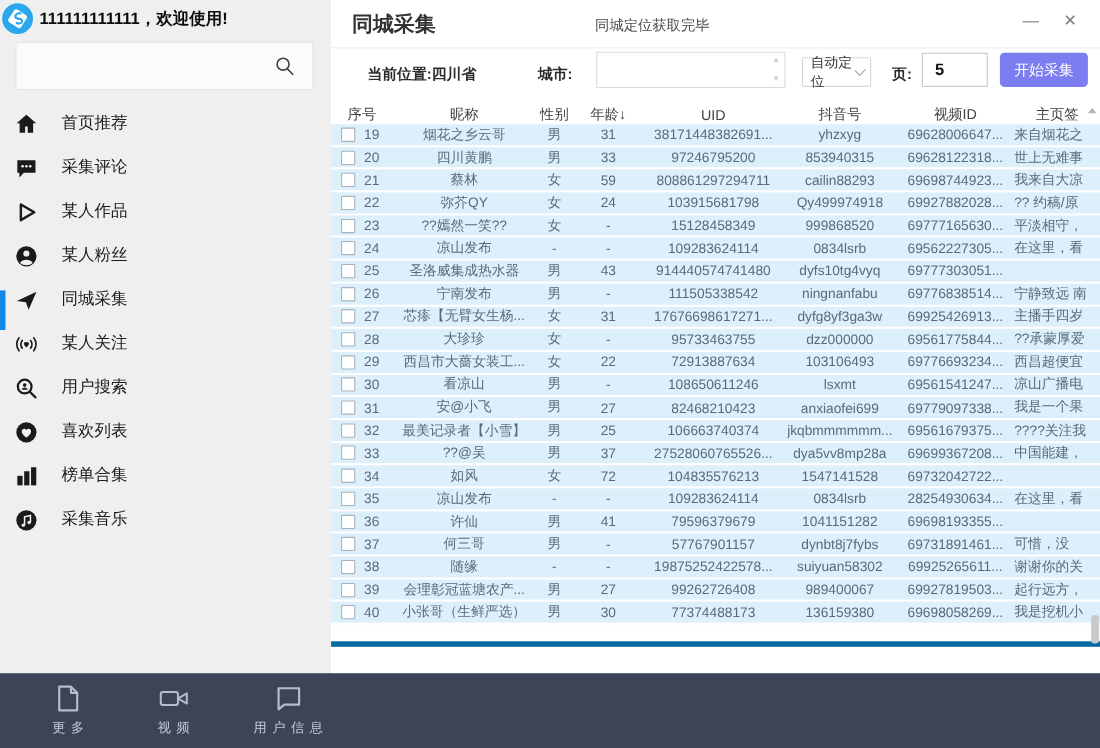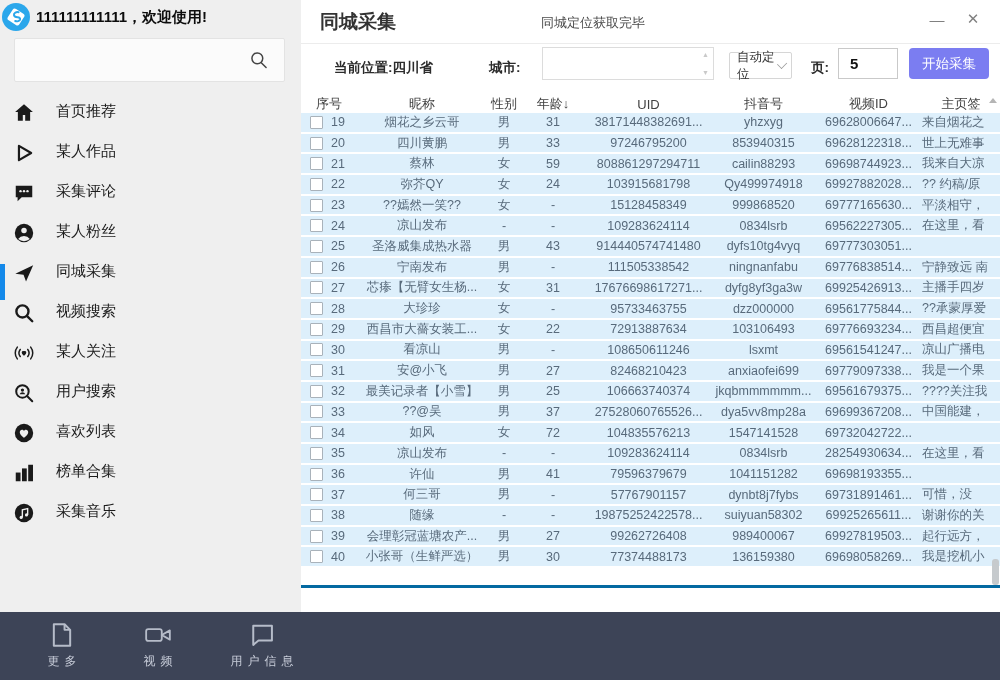--- a/index.html
+++ b/index.html
@@ -51,21 +51,21 @@
   .spin{position:absolute;right:4px;font-size:7px;color:#c9c9c9;line-height:7px;}
   .spin.up{top:3px;} .spin.dn{bottom:3px;}
   .mode-select{position:absolute;left:428px;top:8px;width:63px;height:27px;border:1px solid #d6d6d6;border-radius:2px;background:#fff;box-sizing:border-box;display:flex;align-items:center;justify-content:space-between;padding:0 5px 0 7px;font-size:12.5px;color:#333;}
   .chev{width:9px;height:9px;border-right:1.5px solid #999;border-bottom:1.5px solid #999;transform:rotate(45deg) scale(.8);margin-top:-4px;}
   .f-pagelabel{position:absolute;left:510px;top:15px;font-size:13.5px;font-weight:600;color:#2c2c2c;}
   .page-input{position:absolute;left:537px;top:4px;width:60px;height:31px;border:1px solid #c9c9c9;background:#fff;box-sizing:border-box;display:flex;align-items:center;}
   .page-input span{margin-left:11px;font-size:15px;font-weight:bold;color:#111;}
   .start-btn{position:absolute;left:608px;top:4px;width:80px;height:31px;background:#7b7df1;border-radius:4px;color:#fff;font-size:13.5px;display:flex;align-items:center;justify-content:center;cursor:pointer;}
 
   
-  .table-wrap{position:absolute;left:0;top:95px;width:699px;height:493px;border-bottom:3px solid #0369a1;box-sizing:border-box;}
+  .table-wrap{position:absolute;left:0;top:95px;width:699px;height:493px;border-bottom:5px solid #0369a1;box-sizing:border-box;}
   .grid{display:grid;grid-template-columns:56px 130px 34px 64px 127px 103px 107px 1fr;}
   .thead{height:18px;font-size:13px;color:#424242;align-items:center;}
   .th{text-align:center;white-space:nowrap;overflow:hidden;}
   .tbody{position:absolute;left:0;top:18px;width:100%;}
   .trow{height:20.7px;background:#ddeffb;border-bottom:2px solid #fff;box-sizing:border-box;align-items:center;font-size:12.5px;color:#58embedded6a7b;color:#586a7b;}
   .td{text-align:center;white-space:nowrap;overflow:hidden;}
   .td.sign{text-align:left;}
   .seq-cell{display:flex;align-items:center;padding-left:9px;gap:8px;}
   .checkbox{width:11px;height:11px;background:#fff;border:1px solid #a9b2ba;border-radius:1px;flex:none;}
   .sb-up{position:absolute;right:3px;top:3px;width:0;height:0;border-left:4px solid transparent;border-right:4px solid transparent;border-bottom:5px solid #b5b5b5;}
@@ -102,63 +102,54 @@
         <div class="side-item">
           <span class="side-icon">
             <svg viewBox="0 0 24 24" fill="currentColor">
               <path d="M12 2.5L2.3 11h3v9.5h5.4v-6.2h2.6v6.2h5.4V11h3z"></path>
             </svg>
           </span>
           <span class="side-label">首页推荐</span>
         </div>
         <div class="side-item">
           <span class="side-icon">
-            <svg viewBox="0 0 24 24" fill="none" stroke="currentColor" stroke-width="2.4" stroke-linejoin="round">
-              <path d="M6.5 4.2L19.8 12 6.5 19.8z"></path>
-            </svg>
-          </span>
-          <span class="side-label">某人作品</span>
-        </div>
-        <div class="side-item">
-          <span class="side-icon">
             <svg viewBox="0 0 24 24" fill="currentColor">
               <path d="M3 4h18v12.5H9.5L5 21v-4.5H3z"></path>
               <circle cx="8.2" cy="10" r="1.3" fill="#efefef"></circle>
               <circle cx="12" cy="10" r="1.3" fill="#efefef"></circle>
               <circle cx="15.8" cy="10" r="1.3" fill="#efefef"></circle>
             </svg>
           </span>
           <span class="side-label">采集评论</span>
         </div>
         <div class="side-item">
           <span class="side-icon">
+            <svg viewBox="0 0 24 24" fill="none" stroke="currentColor" stroke-width="2.4" stroke-linejoin="round">
+              <path d="M6.5 4.2L19.8 12 6.5 19.8z"></path>
+            </svg>
+          </span>
+          <span class="side-label">某人作品</span>
+        </div>
+        <div class="side-item">
+          <span class="side-icon">
             <svg viewBox="0 0 24 24" fill="currentColor">
               <circle cx="12" cy="12" r="10"></circle>
               <circle cx="12" cy="9.3" r="3" fill="#efefef"></circle>
               <path d="M5.6 18.6a8 8 0 0112.8 0 10 10 0 01-12.8 0z" fill="#efefef"></path>
             </svg>
           </span>
           <span class="side-label">某人粉丝</span>
         </div>
         <div class="side-item active">
           <span class="side-icon">
             <svg viewBox="0 0 24 24" fill="currentColor">
               <path d="M2.5 12.8L22 3.5l-7.8 17.8-2.7-7.3z"></path>
             </svg>
           </span>
           <span class="side-label">同城采集</span>
-        </div>
-        <div class="side-item">
-          <span class="side-icon">
-            <svg viewBox="0 0 24 24" fill="none" stroke="currentColor" stroke-width="2.6">
-              <circle cx="10.3" cy="10.3" r="6.6"></circle>
-              <path d="M15.4 15.4L21 21" stroke-linecap="round"></path>
-            </svg>
-          </span>
-          <span class="side-label">视频搜索</span>
         </div>
         <div class="side-item">
           <span class="side-icon">
             <svg viewBox="0 0 28 24" fill="none" stroke="currentColor" stroke-width="1.9">
               <path d="M5.5 4.5a12 12 0 000 15M22.5 4.5a12 12 0 010 15M9.2 7.5a7.5 7.5 0 000 9M18.8 7.5a7.5 7.5 0 010 9" stroke-linecap="round"></path>
               <path d="M14 15.6s-2.9-2.1-2.9-4.2c0-1.1.8-2 1.9-2 .5 0 1 .3 1 .3s.5-.3 1-.3c1.1 0 1.9.9 1.9 2 0 2.1-2.9 4.2-2.9 4.2z" fill="currentColor" stroke="none"></path>
             </svg>
           </span>
           <span class="side-label">某人关注</span>
         </div>

